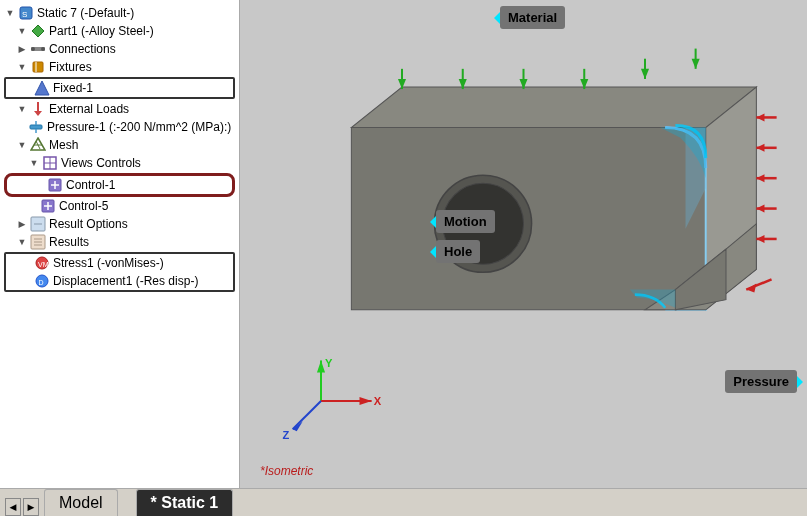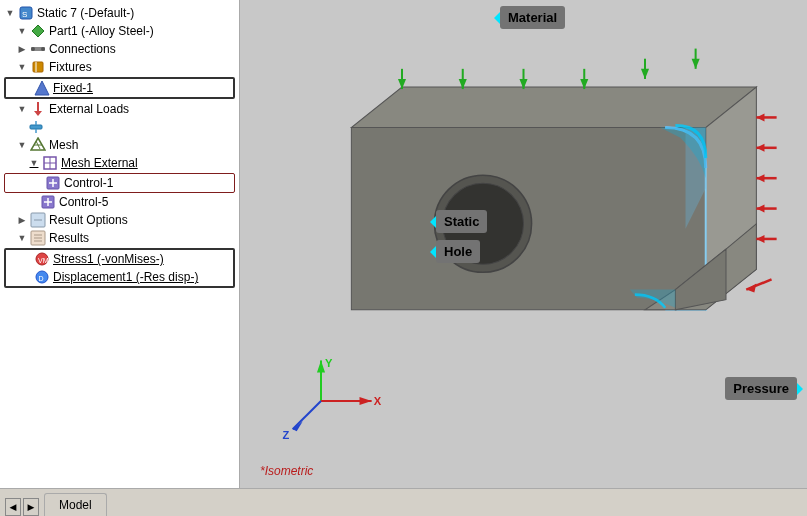--- a/index.html
+++ b/index.html
@@ -55,21 +55,21 @@
       height: 12px;
       margin-right: 2px;
       color: #555;
       font-size: 9px;
       display: inline-flex;
       align-items: center;
       justify-content: center;
     }
 
     .indent1 { padding-left: 16px; }
-    .indent2 { padding-left: 28px; text-decoration: underline; }
+    .indent2 { padding-left: 28px; }
     .indent3 { padding-left: 40px; }
 
     
     .callout {
       position: absolute;
       background: #737373;
       color: #000;
       font-weight: bold;
       font-size: 13px;
       padding: 4px 8px;
@@ -102,21 +102,21 @@
     .callout-hole {
       top: 240px;
       left: 196px;
     }
     .callout-hole::after {
       border-right-color: #00e5ff;
       right: 100%;
       top: 6px;
     }
     .callout-pressure {
-      bottom: 88px;
+      bottom: 95px;
       right: 10px;
       margin-left: 44px;
     }
     .callout-pressure::after {
       border-left-color: #00e5ff;
       left: 100%;
       top: 6px;
     }
 
     
@@ -134,21 +134,21 @@
       border-top: 1px solid #aaa;
       display: flex;
       align-items: flex-end;
     }
     .tab {
       padding: 4px 14px;
       border: 1px solid #aaa;
       border-bottom: none;
       background: #d4d0c8;
       cursor: pointer;
-      font-size: 12px;
+      font-size: 16px;
       margin-right: 18px;
       border-radius: 3px 3px 0 0;
       color: #000;
     }
     .tab.active {
       background: #2c2c2c;
       color: #fff;
       font-weight: bold;
     }
     .tab-nav {
@@ -267,20 +267,21 @@
     </div>
 
     <div class="tree-item indent2">
       <span class="icon">
         <svg width="16" height="16" viewBox="0 0 16 16">
             <rect x="2" y="6" width="12" height="4" fill="#4499cc" stroke="#2277aa" stroke-width="1" rx="1"></rect>
             <line x1="8" y1="2" x2="8" y2="6" stroke="#4499cc" stroke-width="1.5"></line>
             <line x1="8" y1="10" x2="8" y2="14" stroke="#4499cc" stroke-width="1.5"></line>
           </svg>
       </span>
+      <span>Pressure-1 (:-200 N/mm^2 (MPa):)</span>
     </div>
 
     <div class="tree-item indent1">
       <span class="arrow">▼</span>
       <span class="icon">
         <svg width="16" height="16" viewBox="0 0 16 16">
             <polygon points="8,1 15,13 1,13" fill="none" stroke="#557733" stroke-width="1.5"></polygon>
             <line x1="4" y1="8" x2="12" y2="8" stroke="#557733" stroke-width="1"></line>
             <line x1="6" y1="4" x2="10" y2="12" stroke="#557733" stroke-width="1"></line>
           </svg>
@@ -290,24 +291,24 @@
 
     <div class="tree-item indent2">
       <span class="arrow">▼</span>
       <span class="icon">
         <svg width="16" height="16" viewBox="0 0 16 16">
             <rect x="2" y="2" width="12" height="12" fill="none" stroke="#7755aa" stroke-width="1.5"></rect>
             <line x1="2" y1="8" x2="14" y2="8" stroke="#7755aa" stroke-width="1"></line>
             <line x1="8" y1="2" x2="8" y2="14" stroke="#7755aa" stroke-width="1"></line>
           </svg>
       </span>
-      <span>Mesh External</span>
-    </div>
-
-    <div style="border:1px solid #7f1d1d;border-radius:2px;margin:1px 4px 0 4px;">
+      <span>Views Controls</span>
+    </div>
+
+    <div style="border:3px solid #7f1d1d;border-radius:8px;margin:1px 4px 0 4px;">
       <div class="tree-item indent3">
         <span class="icon">
           <svg width="16" height="16" viewBox="0 0 16 16">
               <rect x="2" y="2" width="12" height="12" fill="#8877cc" stroke="#6655aa" stroke-width="1" rx="1"></rect>
               <line x1="4" y1="8" x2="12" y2="8" stroke="#fff" stroke-width="1.5"></line>
               <line x1="8" y1="4" x2="8" y2="12" stroke="#fff" stroke-width="1.5"></line>
             </svg>
         </span>
         <span>Control-1</span>
       </div>
@@ -447,21 +448,21 @@
 
     </svg>
 
     
     <div class="callout callout-material">
       <span>Material</span>
     </div>
 
     
     <div class="callout callout-fillet">
-      <span>Static</span>
+      <span>Motion</span>
     </div>
 
     
     <div class="callout callout-hole">
       <span>Hole</span>
     </div>
 
     
     <div class="callout callout-pressure">
       <span>Pressure</span>
@@ -474,13 +475,16 @@
 </div>
 
 <div class="bottom-tabs">
   <div class="tab-nav">
     <div class="nav-arrow">◀</div>
     <div class="nav-arrow">▶</div>
   </div>
   <div class="tab">
     <span>Model</span>
   </div>
+  <div class="tab active">
+    <span>* Static 1</span>
+  </div>
 </div>
 
 </body></html>

